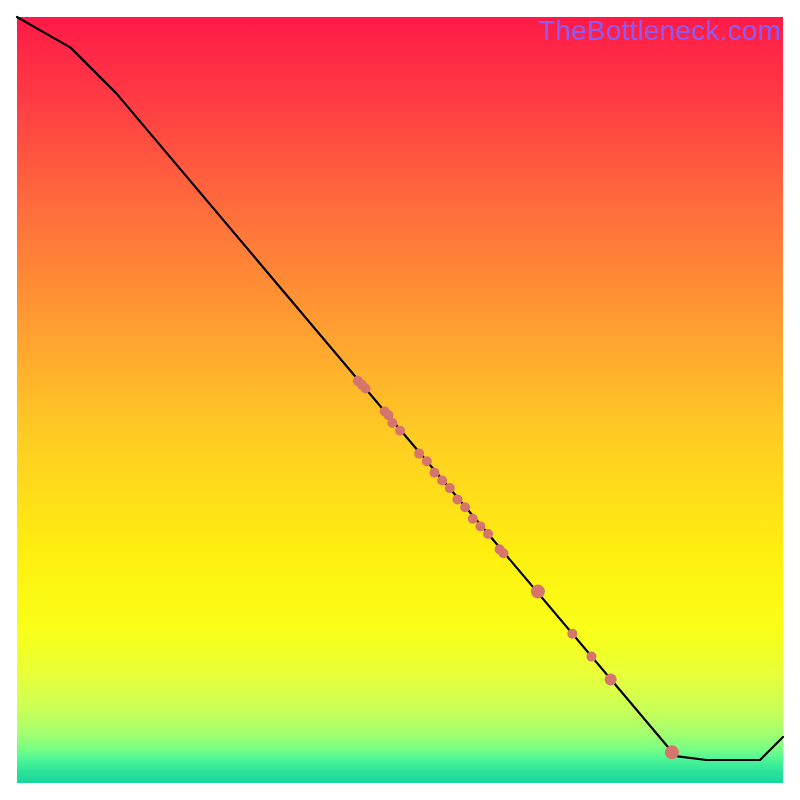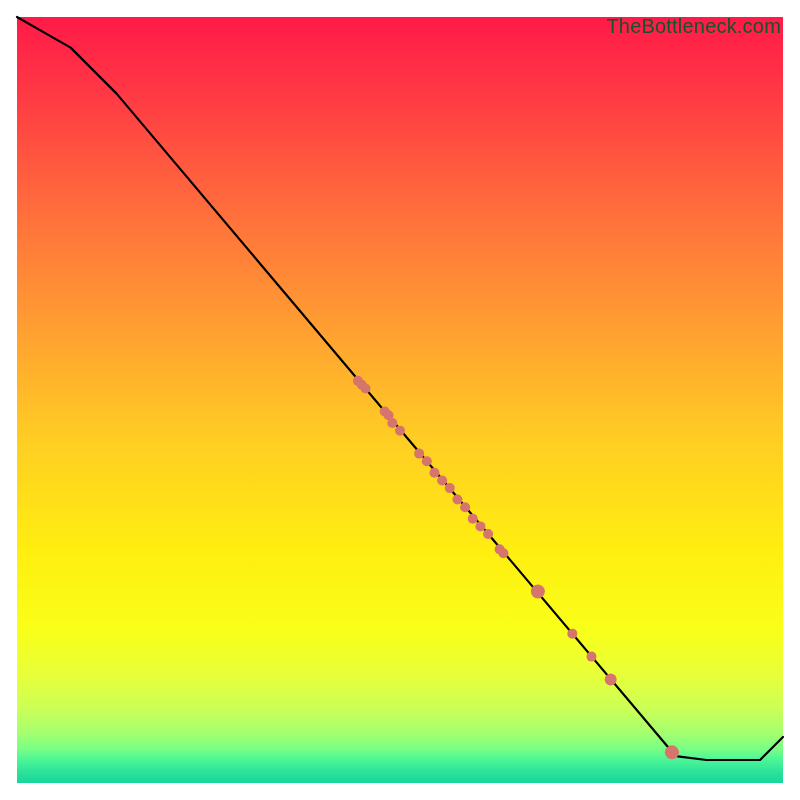--- a/index.html
+++ b/index.html
@@ -27,22 +27,22 @@
     position: absolute;
     left: 0;
     top: 0;
     width: 100%;
     height: 100%;
   }
   .attribution {
     position: absolute;
     top: -2px;
     right: 2px;
-    color: #14532d;
-    font-size: 20px;
+    color: #8b5cf6;
+    font-size: 28px;
     font-weight: 400;
     letter-spacing: 0.2px;
   }
   svg.overlay {
     position: absolute;
     left: 0;
     top: 0;
     width: 100%;
     height: 100%;
     overflow: visible;

